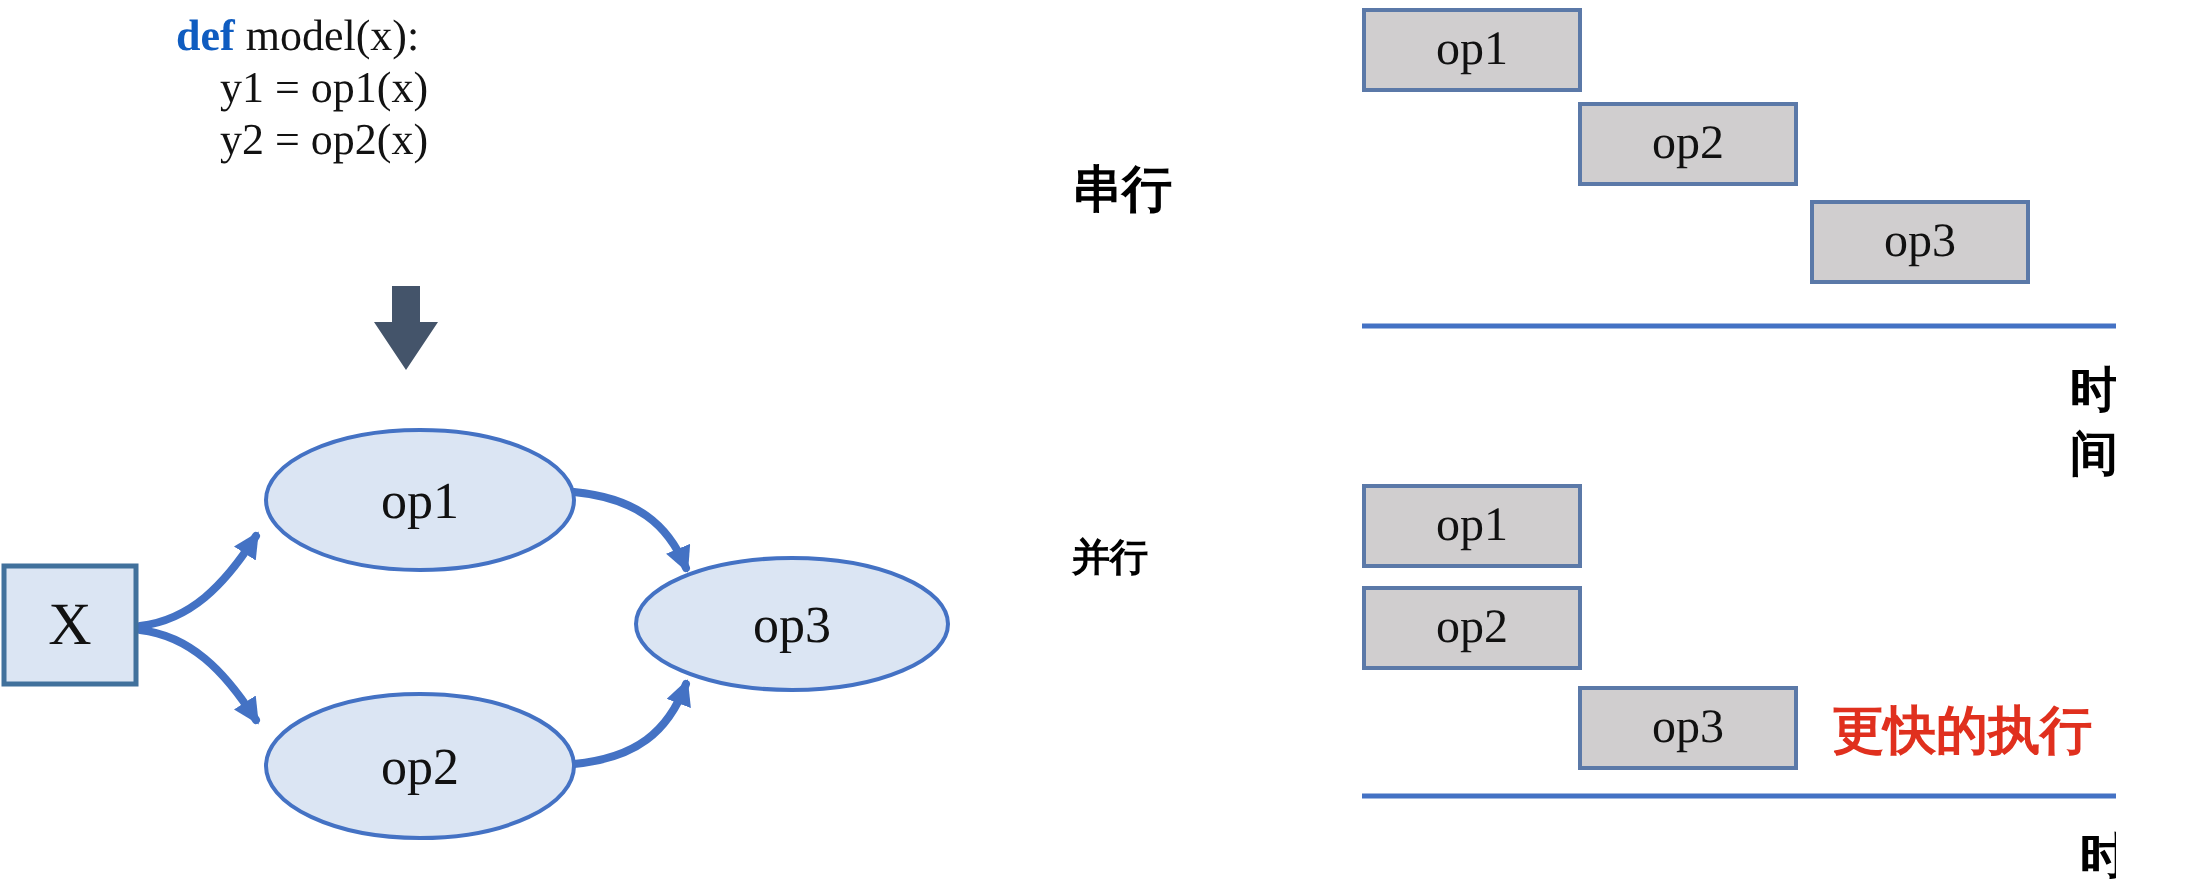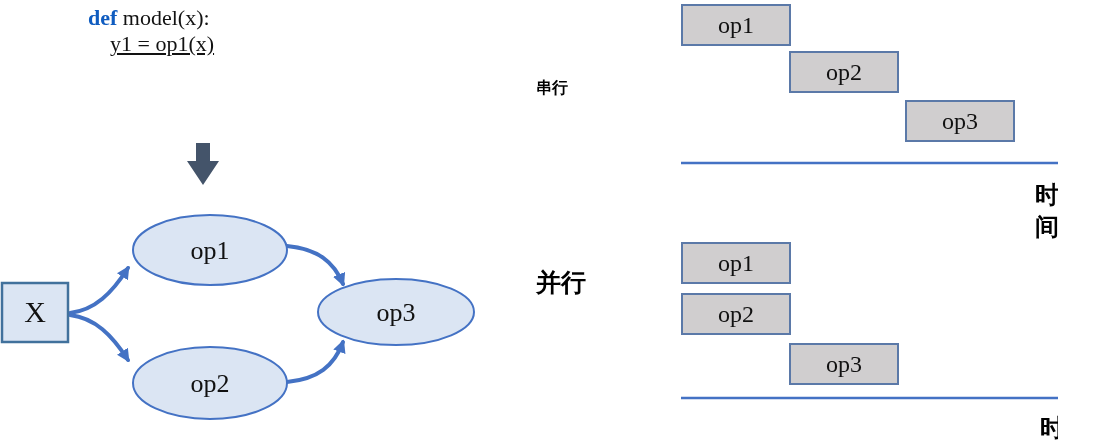--- a/index.html
+++ b/index.html
@@ -16,21 +16,21 @@
   }
   html,body{margin:0;padding:0;}
   #canvas{
     position:relative;width:1058px;height:440px;background:#ffffff;
     overflow:hidden;font-family:"Liberation Sans",sans-serif;
   }
   
   .code{position:absolute;left:88px;top:5px;color:#121212;
         font-family:"Liberation Serif",serif;font-size:22px;line-height:26px;}
   .code-line{white-space:pre;}
-  .code-line.indent{padding-left:22px;text-decoration:underline;}
+  .code-line.indent{padding-left:22px;}
   .kw{color:var(--keyword);font-weight:bold;}
   
   #down-arrow{position:absolute;left:186px;top:143px;}
   
   #graph{position:absolute;left:0;top:128px;}
   .node-label{font-family:"Liberation Serif",serif;font-size:26px;fill:#111;}
   .x-label{font-family:"Liberation Serif",serif;font-size:30px;fill:#111;}
   .edge{stroke:var(--accent);stroke-width:4;fill:none;stroke-linecap:round;}
   
   .tl-box{position:absolute;width:106px;height:38px;background:var(--box-fill);
@@ -38,22 +38,22 @@
           justify-content:center;font-family:"Liberation Serif",serif;
           font-size:24px;color:#111;box-sizing:content-box;}
   #s-b1{left:681px;top:4px;}
   #s-b2{left:789px;top:51px;}
   #s-b3{left:905px;top:100px;}
   #p-b1{left:681px;top:242px;}
   #p-b2{left:681px;top:293px;}
   #p-b3{left:789px;top:343px;}
   
   .cn{position:absolute;font-weight:bold;color:#000;}
-  #serial-label{left:536px;top:78px;font-size:16px;}
-  #parallel-label{left:536px;top:266px;font-size:25px;}
+  #serial-label{left:536px;top:78px;font-size:25px;}
+  #parallel-label{left:536px;top:266px;font-size:19px;}
   #serial-time{left:1035px;top:179px;font-size:24px;}
   #parallel-time{left:1040px;top:412px;font-size:24px;z-index:3;}
   #speed-note{position:absolute;left:916px;top:348px;font-size:26px;
               color:var(--red);font-weight:600;}
   
   .axis{position:absolute;left:678px;width:430px;height:16px;}
   #serial-axis{top:155px;}
   #parallel-axis{top:390px;}
   .axis line{stroke:var(--accent);stroke-width:2.5;}
   .axis polygon{fill:var(--accent);}
@@ -62,20 +62,21 @@
              color:var(--watermark);z-index:2;white-space:nowrap;}
 </style>
 </head>
 <body>
 
 <div id="canvas">
 
   <div class="code">
     <div class="code-line"><span class="kw">def</span><span> model(x):</span></div>
     <div class="code-line indent"><span>y1 = op1(x)</span></div>
+    <div class="code-line indent"><span>y2 = op2(x)</span></div>
   </div>
 
   <svg id="down-arrow" width="34" height="44" viewBox="0 0 34 44">
     <polygon points="10,0 24,0 24,18 33,18 17,42 1,18 10,18" fill="#44546a"></polygon>
   </svg>
 
   <svg id="graph" width="500" height="312" viewBox="0 0 500 312">
     <defs>
       <marker id="ah" viewBox="0 0 10 10" refX="8" refY="5" markerWidth="13" markerHeight="13" markerUnits="userSpaceOnUse" orient="auto">
         <path d="M0,0 L10,5 L0,10 z" fill="#4472c4"></path>
@@ -105,19 +106,20 @@
   <svg class="axis" id="serial-axis" viewBox="0 0 430 16">
     <line x1="3" y1="8" x2="414" y2="8"></line>
     <polygon points="413,2 427,8 413,14"></polygon>
   </svg>
   <div class="cn" id="serial-time">时间</div>
 
   <div class="cn" id="parallel-label">并行</div>
   <div class="tl-box" id="p-b1">op1</div>
   <div class="tl-box" id="p-b2">op2</div>
   <div class="tl-box" id="p-b3">op3</div>
+  <div id="speed-note">更快的执行</div>
   <svg class="axis" id="parallel-axis" viewBox="0 0 430 16">
     <line x1="3" y1="8" x2="414" y2="8"></line>
     <polygon points="413,2 427,8 413,14"></polygon>
   </svg>
   <div class="cn" id="parallel-time">时间</div>
 
 </div>
 
 </body></html>

